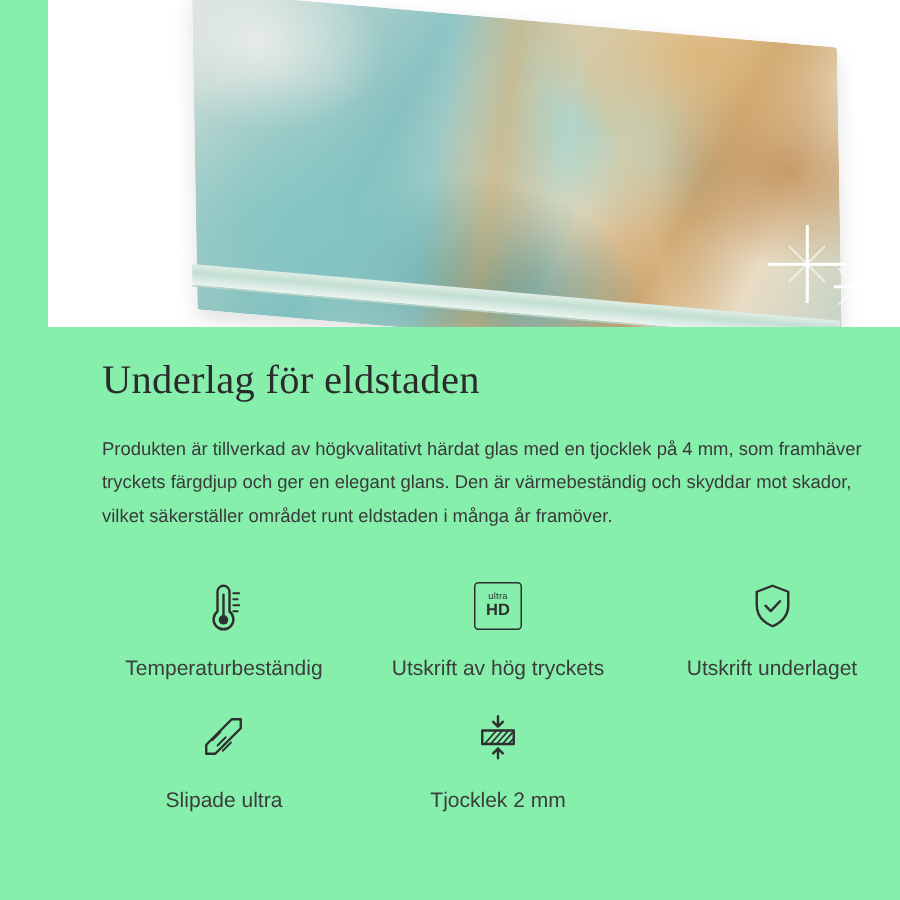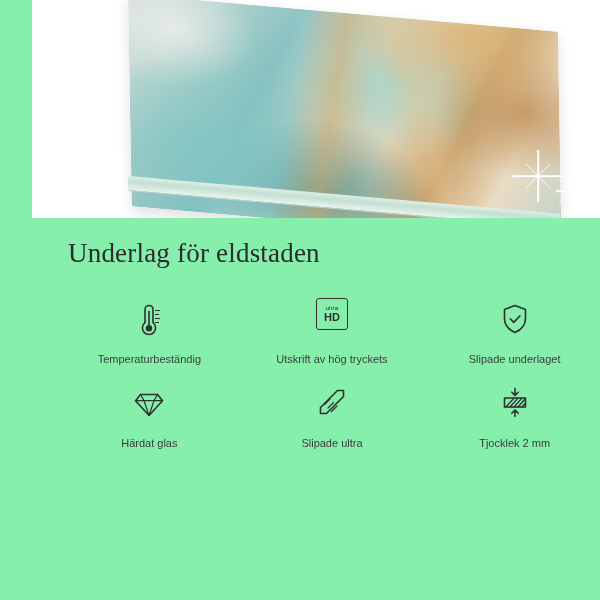--- a/index.html
+++ b/index.html
@@ -130,26 +130,26 @@
   }
   .feature {
     display: flex;
     flex-direction: column;
     align-items: center;
     justify-content: flex-start;
   }
   .feature-icon {
     height: 44px;
     display: flex;
-    align-items: flex-start;
+    align-items: center;
     justify-content: center;
     margin-bottom: 10px;
   }
   .feature-label {
-    font-size: 11px;
+    font-size: 14px;
     color: #3c3c3c;
     text-align: center;
     line-height: 1.3;
   }
   svg { display: block; }
   .stroke {
     fill: none;
     stroke: #2f2f2f;
     stroke-width: 1.6;
     stroke-linecap: round;
@@ -198,20 +198,21 @@
     <div class="sparkle sparkle-b">
       <span class="diag1"></span>
         <span class="diag2"></span>
     </div>
   </div>
 
   <div class="content">
     <h1 class="headline">
       <span>Underlag för eldstaden</span>
     </h1>
+    <p class="body-copy">Produkten är tillverkad av högkvalitativt härdat glas med en tjocklek på 4 mm, som framhäver tryckets färgdjup och ger en elegant glans. Den är värmebeständig och skyddar mot skador, vilket säkerställer området runt eldstaden i många år framöver.</p>
   </div>
 
   <div class="features">
 
     <div class="feature">
       <div class="feature-icon">
         <svg width="42" height="42" viewBox="0 0 42 42">
           <path class="stroke" d="M21 7.5c-2.2 0-4 1.8-4 4v13.2a6.6 6.6 0 1 0 8 0V11.5c0-2.2-1.8-4-4-4z"></path>
           <path class="stroke" d="M21 13.5v13.2"></path>
           <circle cx="21" cy="30.2" r="3.2" fill="#2f2f2f" stroke="none"></circle>
@@ -231,32 +232,23 @@
       <div class="feature-label">Utskrift av hög tryckets</div>
     </div>
 
     <div class="feature">
       <div class="feature-icon">
         <svg width="42" height="42" viewBox="0 0 42 42">
           <path class="stroke" d="M21 7.5 10.5 11.5v8.8c0 6.6 4.3 11.6 10.5 14.2 6.2-2.6 10.5-7.6 10.5-14.2v-8.8L21 7.5z"></path>
           <path class="stroke" d="m16.3 20.8 3.5 3.6 6.2-6.6"></path>
         </svg>
       </div>
-      <div class="feature-label">Slipade underlaget</div>
-    </div>
-
-    <div class="feature">
-      <div class="feature-icon">
-        <svg width="42" height="42" viewBox="0 0 42 42">
-          <path class="stroke" d="M12.5 12.5h17l5 6.2L21 33.5 7.5 18.7l5-6.2z"></path>
-          <path class="thin" d="M7.5 18.7h27M12.5 12.5 16 18.7 21 33.5M29.5 12.5 26 18.7 21 33.5M16 18.7h10"></path>
-        </svg>
-      </div>
-      <div class="feature-label">Härdat glas</div>
-    </div>
+      <div class="feature-label">Utskrift underlaget</div>
+    </div>
+
 
     <div class="feature">
       <div class="feature-icon">
         <svg width="42" height="42" viewBox="0 0 42 42">
           <path class="stroke" d="M9.5 29.5 26.5 12.5h6v6L15.5 35.5h-6v-6z" transform="translate(0,-4)"></path>
           <path class="thin" d="M13.5 22.5 19 17M17 26 22.5 20.5M20.5 29.5 26 24"></path>
         </svg>
       </div>
       <div class="feature-label">Slipade ultra</div>
     </div>

